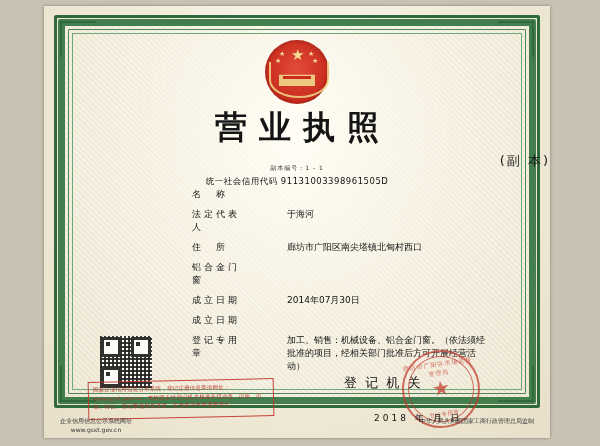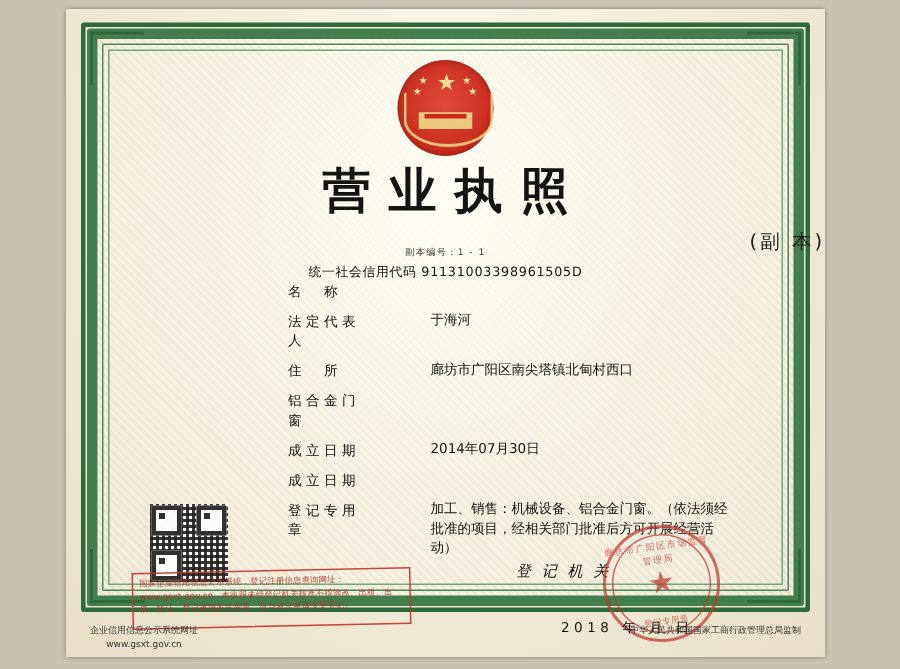--- a/index.html
+++ b/index.html
@@ -239,24 +239,23 @@
     transform: rotate(-1.2deg);
     opacity: 0.92;
     letter-spacing: 0.2px;
   }
 
   
   .reg-auth {
     position: absolute;
     left: 300px;
     top: 368px;
-    font-size: 10px;
+    font-size: 13px;
     letter-spacing: 2px;
     color: #111;
-    font-style: italic;
   }
   .seal {
     position: absolute;
     left: 358px;
     top: 344px;
     width: 74px;
     height: 74px;
     border-radius: 50%;
     border: 2px solid #c0392b;
     color: #c0392b;

